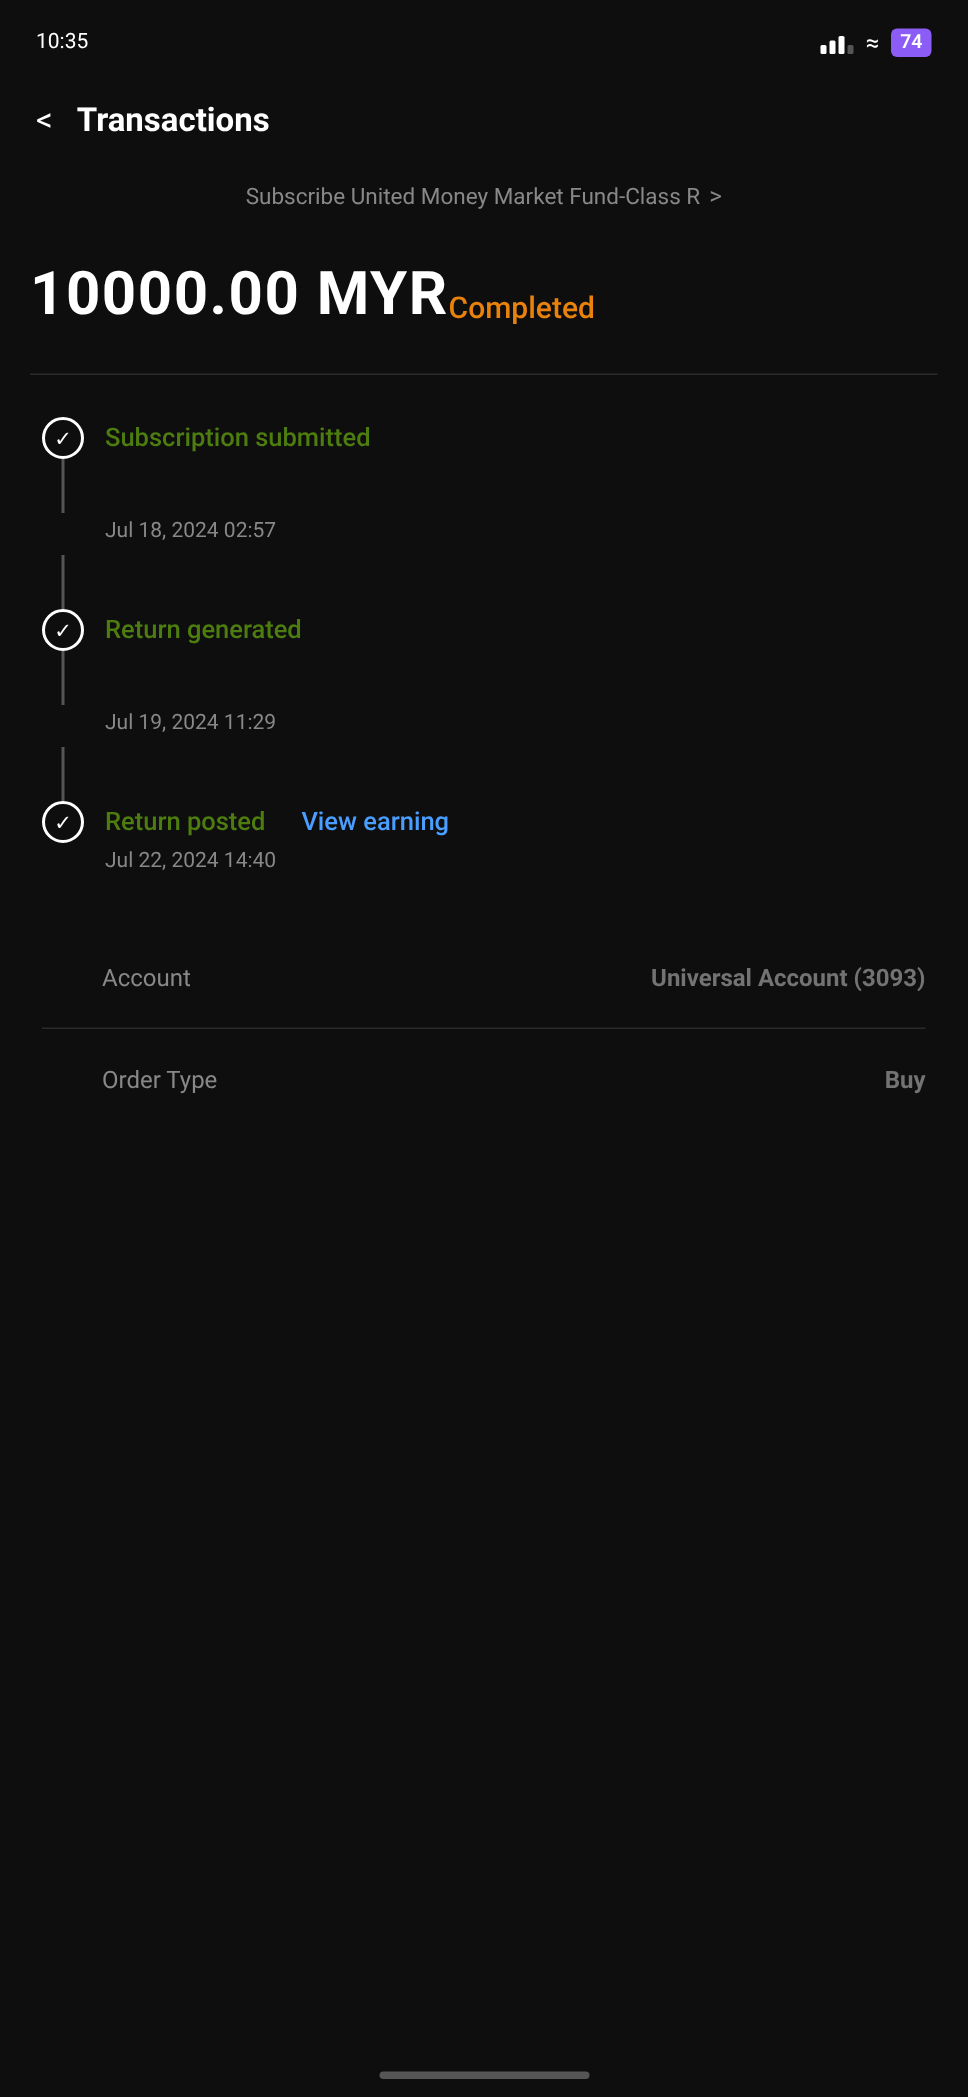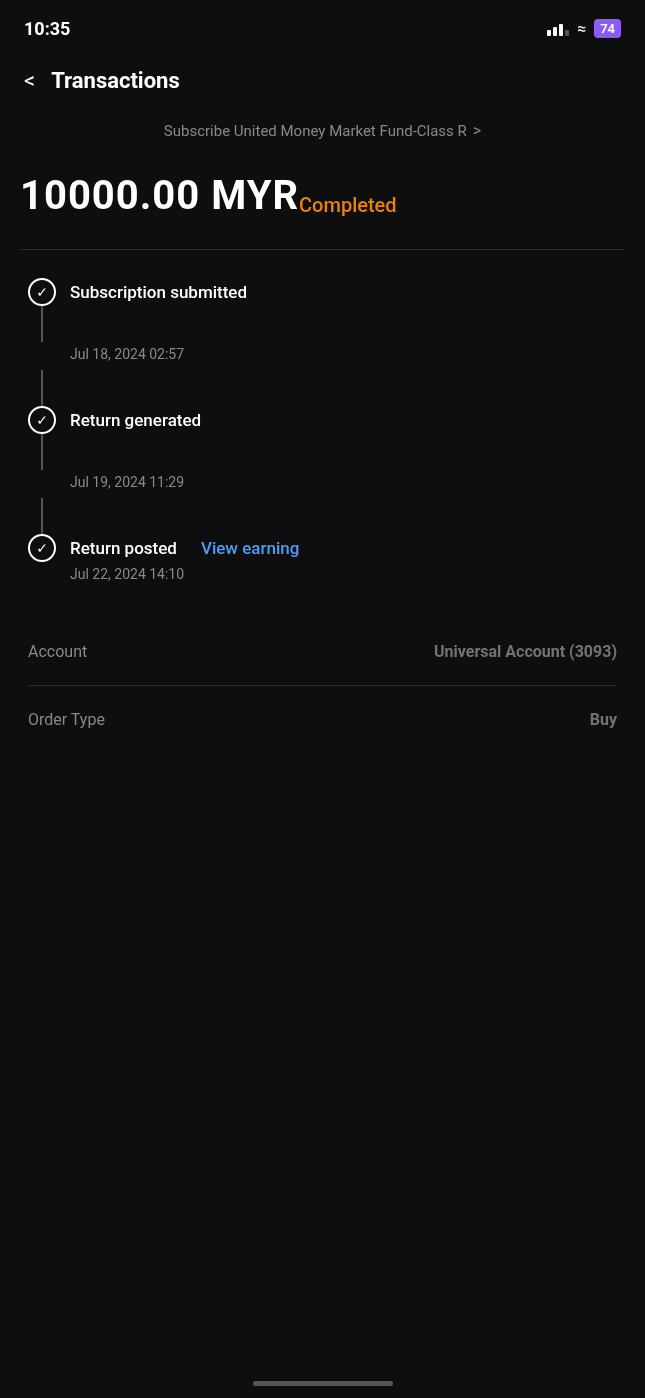--- a/index.html
+++ b/index.html
@@ -22,22 +22,22 @@
     
     .status-bar {
       display: flex;
       justify-content: space-between;
       align-items: center;
       padding: 12px 24px 8px 24px;
       height: 52px;
     }
 
     .status-time {
-      font-size: 18px;
-      font-weight: 700;
+      font-size: 14px;
+      font-weight: 400;
       color: #ffffff;
     }
 
     .status-icons {
       display: flex;
       align-items: center;
       gap: 8px;
     }
 
     .signal-icon {
@@ -170,21 +170,21 @@
     }
 
     .timeline-check {
       color: #ffffff;
       font-size: 14px;
     }
 
     .timeline-label {
       font-size: 17px;
       font-weight: 500;
-      color: #ffffff;
+      color: #4d7c0f;
     }
 
     .view-earning-link {
       color: #4a9eff;
       font-size: 17px;
       font-weight: 500;
       margin-left: 10px;
       cursor: pointer;
     }
 
@@ -208,20 +208,21 @@
       padding: 24px 28px;
       display: flex;
       flex-direction: column;
       gap: 24px;
     }
 
     .detail-row {
       display: flex;
       justify-content: space-between;
       align-items: center;
+      margin-left: 40px;
     }
 
     .detail-label {
       font-size: 16px;
       color: #888888;
     }
 
     .detail-value {
       font-size: 16px;
       color: #737373;
@@ -311,21 +312,21 @@
   </div>
 
   <div class="timeline-item">
     <div class="timeline-row">
       <div class="timeline-icon">
         <span class="timeline-check">✓</span>
       </div>
       <span class="timeline-label">Return posted</span>
       <span class="view-earning-link">View earning</span>
     </div>
-    <div class="timeline-date">Jul 22, 2024 14:10</div>
+    <div class="timeline-date">Jul 22, 2024 14:40</div>
   </div>
 </div>
 
 <div class="details-section">
   <div class="detail-row">
     <span class="detail-label">Account</span>
     <span class="detail-value">Universal Account (3093)</span>
   </div>
   <div class="detail-divider"></div>
   <div class="detail-row">

